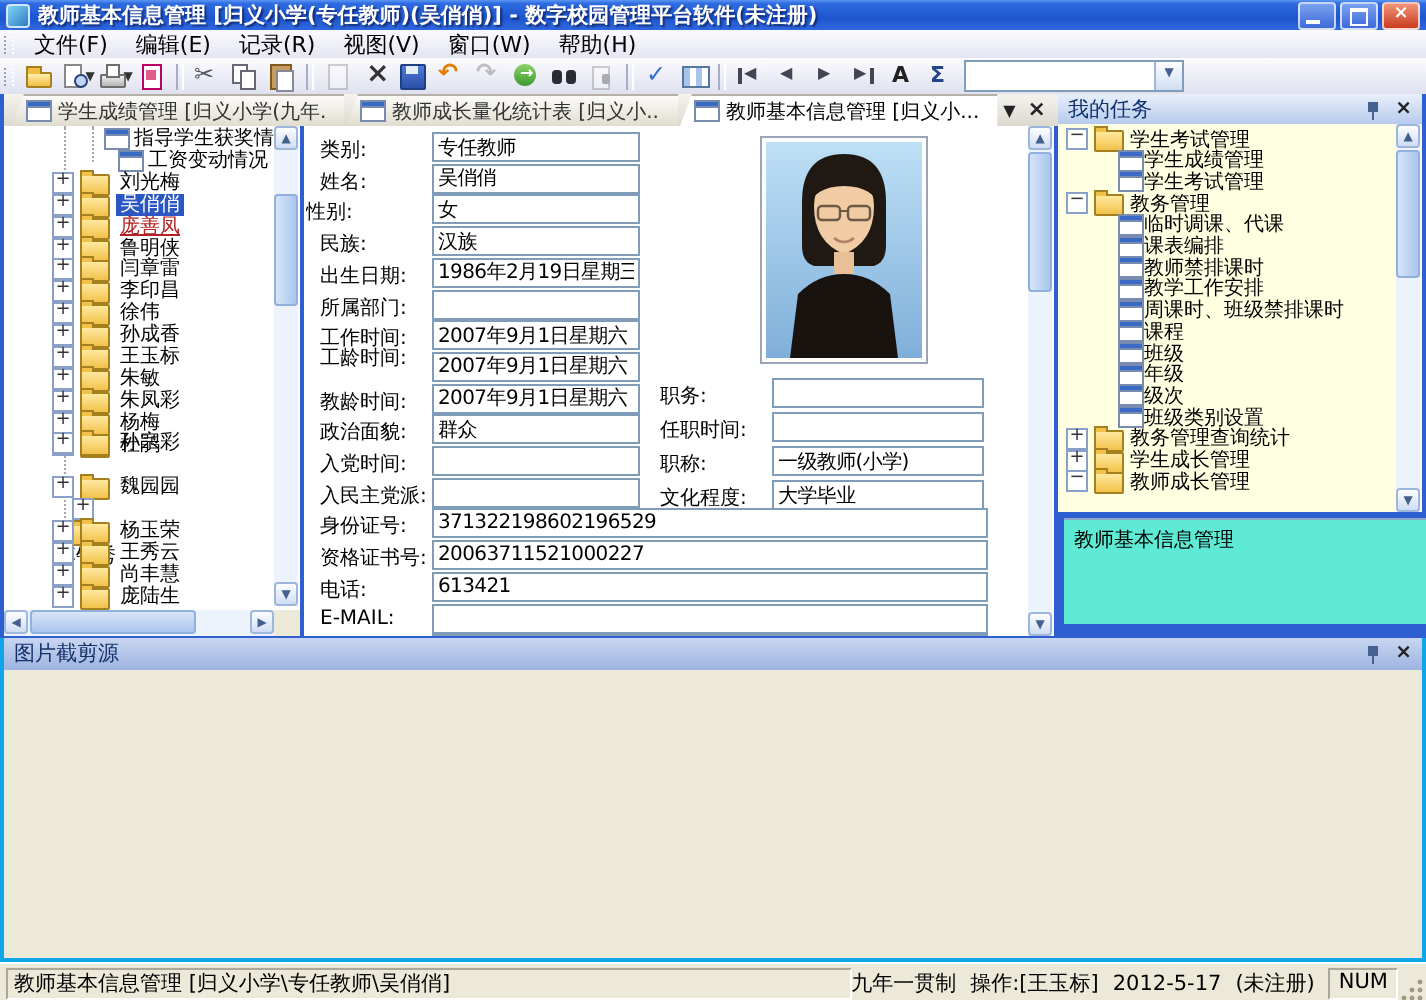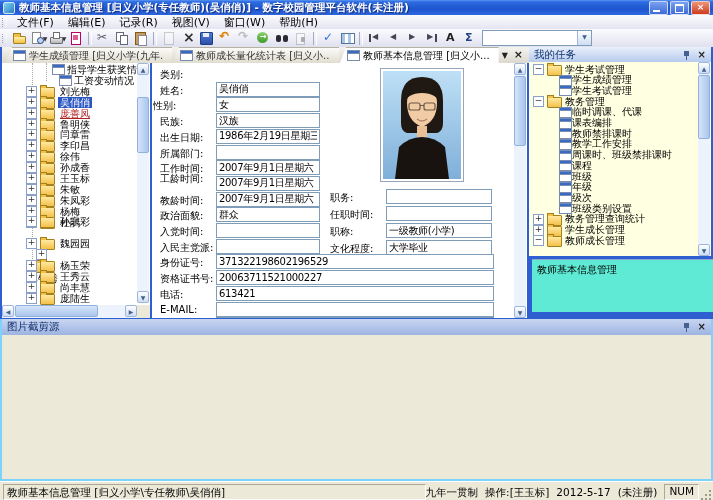--- a/index.html
+++ b/index.html
@@ -134,21 +134,21 @@
   .pinicon::before{content:"";position:absolute;left:1px;top:1px;width:5px;height:5px;background:#46618F;}
   .pinicon::after{content:"";position:absolute;left:3px;top:6px;width:1px;height:4px;background:#46618F;}
   .xicon{margin-right:5px;font-size:10px;font-weight:bold;color:#222;line-height:10px;}
   .xicon::before{content:"×";}
   .tp-tree{position:absolute;left:0;top:15px;width:182px;height:194px;background:#FFFFE1;overflow:hidden;}
   #task-rows{position:absolute;left:0;top:0;width:168px;height:194px;}
   .krow{position:absolute;left:0;height:11px;display:flex;align-items:center;white-space:nowrap;font-size:10px;color:#000;}
   .tp-desc{position:absolute;left:3px;top:212px;width:182px;height:53px;background:#5eead4;
     border-top:1px solid #8FA6CC;box-sizing:border-box;font-size:10px;padding:3px 0 0 5px;color:#000;}
   
-  .bottom-panel{position:absolute;left:0;top:319px;width:713px;height:162px;background:#7dd3fc;}
+  .bottom-panel{position:absolute;left:0;top:319px;width:713px;height:162px;background:#0ea5e9;}
   .bp-header{position:absolute;left:2px;top:0;width:709px;height:16px;
     background:linear-gradient(#C9D6F1,#9DB3E1);display:flex;align-items:center;color:#14316B;}
   .bp-title{flex:1;padding-left:5px;font-size:10.5px;}
   .bp-body{position:absolute;left:2px;top:16px;width:709px;height:144px;background:#ECE9D8;}
   
   .statusbar{position:absolute;left:0;top:481px;width:713px;height:21px;background:#ECE9D8;
     border-top:1px solid #fff;box-sizing:border-box;display:flex;align-items:center;font-size:10.5px;color:#000;}
   .st-left{margin-left:3px;width:440px;height:14px;line-height:14px;padding-left:3px;white-space:nowrap;overflow:hidden;
     border:1px solid;border-color:#ACA899 #fff #fff #ACA899;}
   .st-right{margin-left:auto;display:flex;align-items:center;gap:7px;margin-right:14px;white-space:nowrap;}
@@ -424,20 +424,21 @@
       <div class="sb-track" style="left:0;top:242px;width:135px;height:13px"></div>
       <span class="sb-btn a-lf" style="left:0;top:242px"></span>
       <span class="sb-thumb h" style="left:13px;top:242px;width:83px;height:12px"></span>
       <span class="sb-btn a-rt" style="left:123px;top:242px"></span>
       <span class="sb-corner" style="left:135px;top:242px;width:13px;height:13px"></span>
     </div>
 
     <div class="form-panel">
       <div id="form-fields">
           <span class="flabel" style="left: 8px; top: 5px;">类别:</span>
+          <input class="fld" value="专任教师" style="left: 64px; top: 3px; width: 98px;">
           <span class="flabel" style="left: 8px; top: 20.7px;">姓名:</span>
           <input class="fld" value="吴俏俏" style="left: 64px; top: 18.7px; width: 98px;">
           <span class="flabel" style="left: 1px; top: 36.4px;">性别:</span>
           <input class="fld" value="女" style="left: 64px; top: 34.4px; width: 98px;">
           <span class="flabel" style="left: 8px; top: 52.1px;">民族:</span>
           <input class="fld" value="汉族" style="left: 64px; top: 50.1px; width: 98px;">
           <span class="flabel" style="left: 8px; top: 67.8px;">出生日期:</span>
           <input class="fld" value="1986年2月19日星期三" style="left: 64px; top: 65.8px; width: 98px;">
           <span class="flabel" style="left: 8px; top: 83.5px;">所属部门:</span>
           <input class="fld" style="left: 64px; top: 81.5px; width: 98px;">

